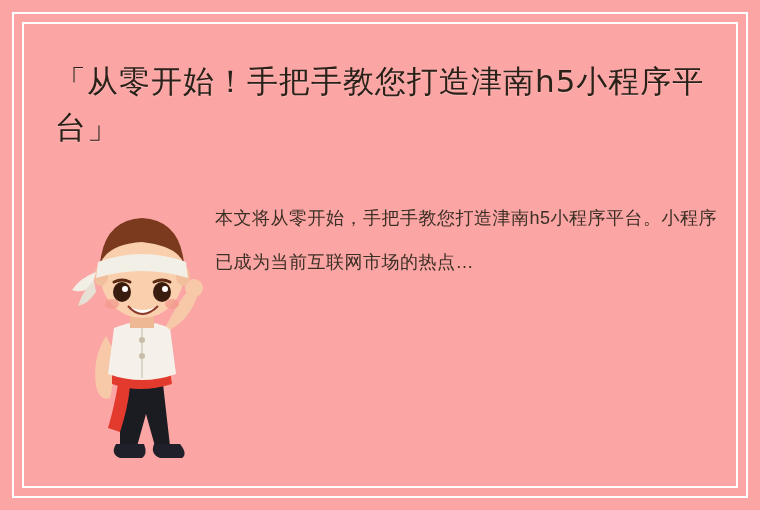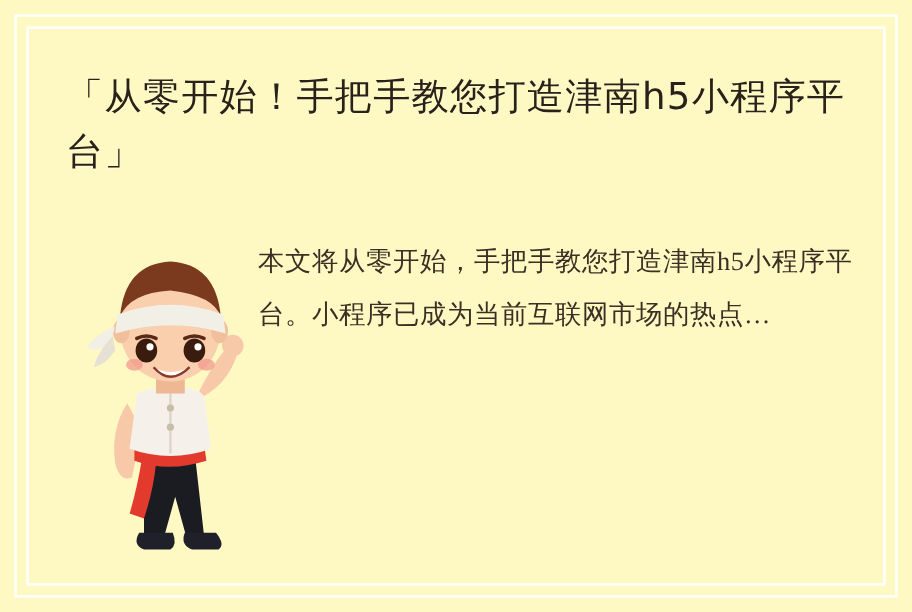--- a/index.html
+++ b/index.html
@@ -7,21 +7,21 @@
     padding: 0;
     background: #ffffff;
   }
   body {
     font-family: "Liberation Sans", sans-serif;
   }
   .card {
     position: relative;
     width: 760px;
     height: 510px;
-    background: #fef9c3;
+    background: #fca5a5;
     overflow: hidden;
     box-sizing: border-box;
   }
   .frame-outer {
     position: absolute;
     left: 12px;
     top: 12px;
     right: 12px;
     bottom: 12px;
     border: 2px solid #ffffff;
@@ -47,22 +47,22 @@
     color: #2a2118;
     letter-spacing: 1px;
     font-weight: 500;
     text-shadow: 0 1px 0 rgba(255,255,255,0.25);
   }
   .body-text {
     position: absolute;
     left: 215px;
     top: 196px;
     width: 510px;
-    font-family: Liberation Serif, serif;
-    font-size: 22px;
+    font-family: Liberation Sans, sans-serif;
+    font-size: 18px;
     line-height: 44px;
     color: #3a2f24;
     letter-spacing: 0.5px;
   }
   
   .mascot {
     position: absolute;
     left: 58px;
     top: 188px;
     width: 165px;

